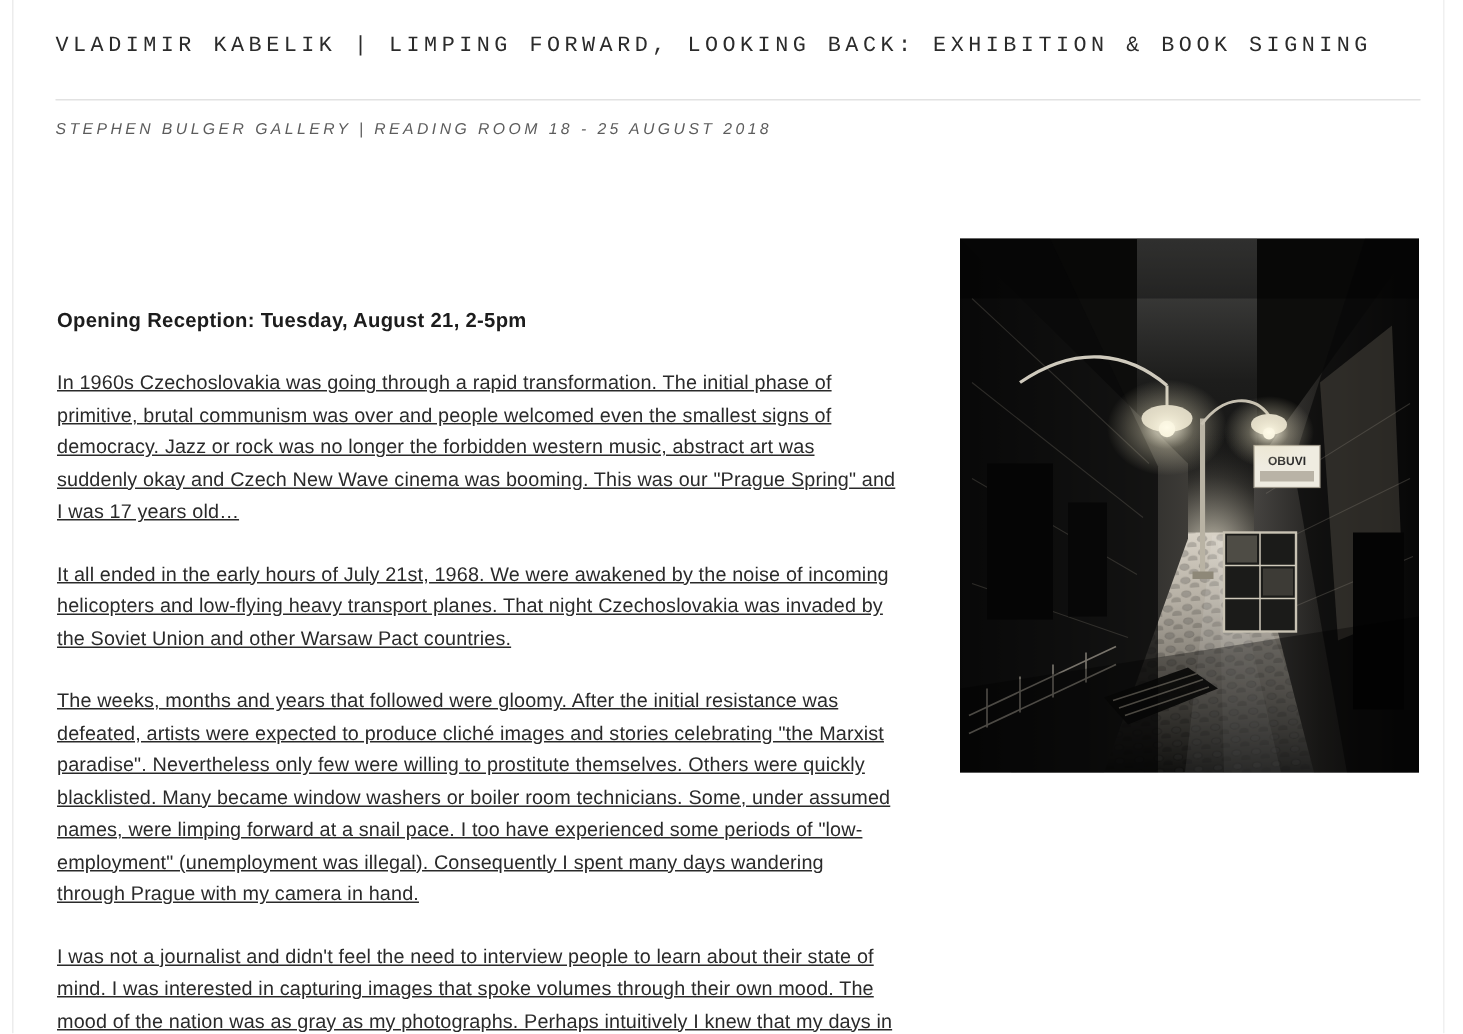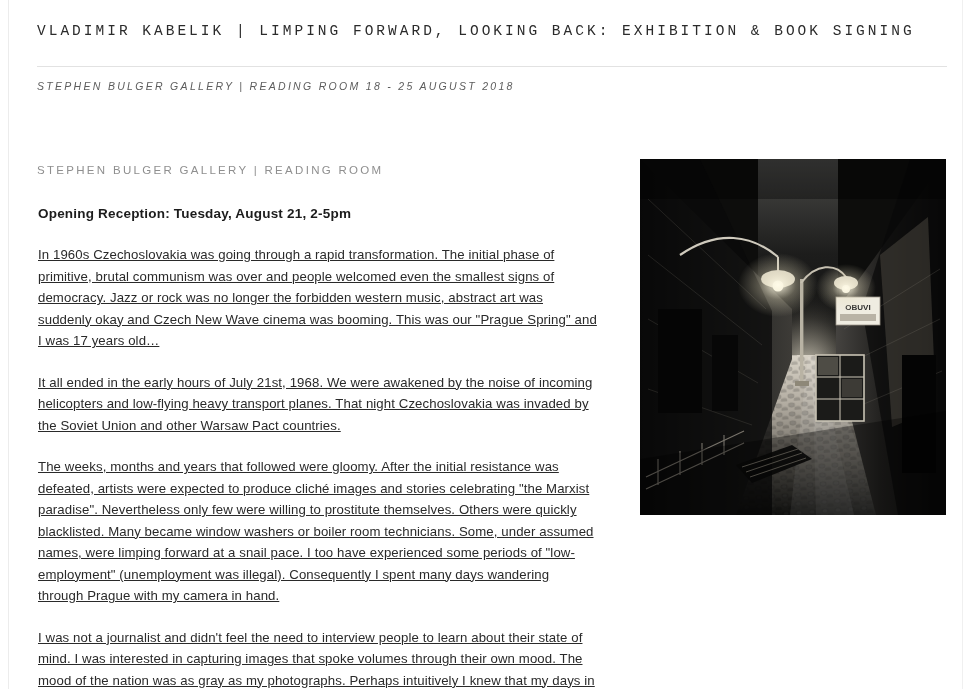--- a/index.html
+++ b/index.html
@@ -129,21 +129,20 @@
   <div class="right-strip"></div>
 
   <div class="content">
 
     <h1 class="title">VLADIMIR KABELIK | LIMPING FORWARD, LOOKING BACK: EXHIBITION &amp; BOOK SIGNING</h1>
 
     <div class="divider"></div>
 
     <div class="subheader">STEPHEN BULGER GALLERY | READING ROOM 18 - 25 AUGUST 2018</div>
 
-    <div class="venue-line">STEPHEN BULGER GALLERY | READING ROOM</div>
 
     <div class="reception">Opening Reception: Tuesday, August 21, 2-5pm</div>
 
     <div class="body-copy">
       <p>In 1960s Czechoslovakia was going through a rapid transformation. The initial phase of primitive, brutal communism was over and people welcomed even the smallest signs of democracy. Jazz or rock was no longer the forbidden western music, abstract art was suddenly okay and Czech New Wave cinema was booming. This was our "Prague Spring" and I was 17 years old…</p>
       <p>It all ended in the early hours of July 21st, 1968. We were awakened by the noise of incoming helicopters and low-flying heavy transport planes. That night Czechoslovakia was invaded by the Soviet Union and other Warsaw Pact countries.</p>
       <p>The weeks, months and years that followed were gloomy. After the initial resistance was defeated, artists were expected to produce cliché images and stories celebrating "the Marxist paradise". Nevertheless only few were willing to prostitute themselves. Others were quickly blacklisted. Many became window washers or boiler room technicians. Some, under assumed names, were limping forward at a snail pace. I too have experienced some periods of "low-employment" (unemployment was illegal). Consequently I spent many days wandering through Prague with my camera in hand.</p>
       <p>I was not a journalist and didn't feel the need to interview people to learn about their state of mind. I was interested in capturing images that spoke volumes through their own mood. The mood of the nation was as gray as my photographs. Perhaps intuitively I knew that my days in this city were already numbered…</p>
     </div>
 

